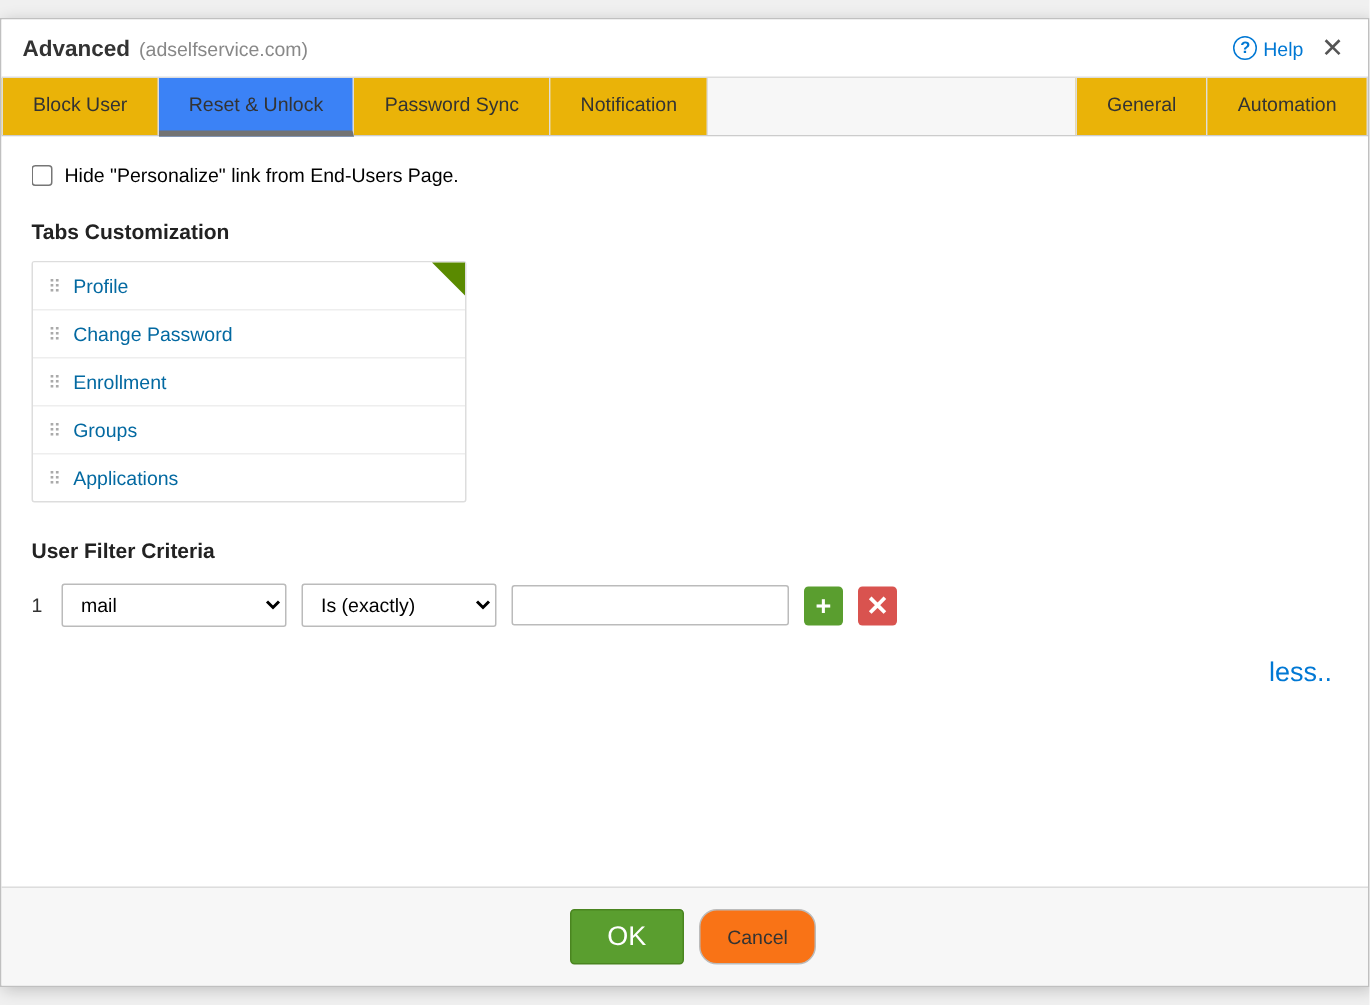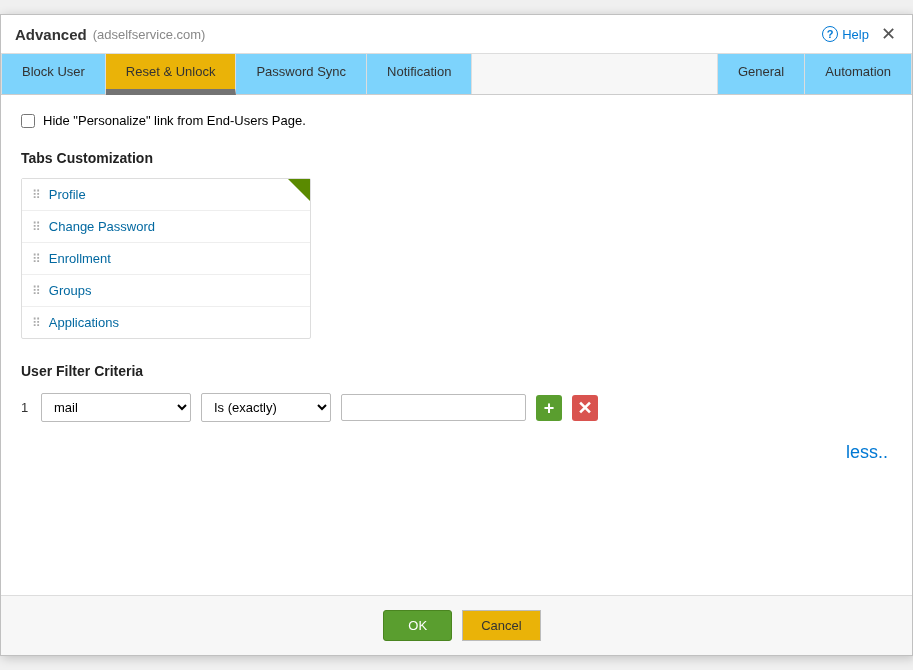--- a/index.html
+++ b/index.html
@@ -77,29 +77,29 @@
       display: flex;
       border-bottom: 1px solid #ccc;
       background: #f7f7f7;
     }
     .tab {
       padding: 10px 20px;
       cursor: pointer;
       border-right: 1px solid #ddd;
       color: #333;
       font-size: 13px;
-      background: #7dd3fc;
+      background: #eab308;
       white-space: nowrap;
     }
     .tab:first-child {
       border-left: 1px solid #ddd;
     }
     .tab.active {
-      background: #eab308;
-      border-bottom: 6px solid #737373;
+      background: #3b82f6;
+      border-bottom: 4px solid #737373;
       margin-bottom: -1px;
       font-weight: normal;
       text-align: right;
     }
     .tab-general {
       margin-left: auto;
       border-left: 1px solid #ddd;
     }
     .content {
       padding: 18px 20px;
@@ -244,29 +244,29 @@
       border-top: 1px solid #ddd;
       background: #f7f7f7;
     }
     .btn-ok {
       padding: 7px 24px;
       background: #5a9e2f;
       border: 1px solid #4a8520;
       color: #fff;
       border-radius: 3px;
       cursor: pointer;
-      font-size: 13px;
+      font-size: 18px;
       margin-left: 11px;
     }
     .btn-cancel {
       padding: 7px 18px;
-      background: #eab308;
+      background: #f97316;
       border: 1px solid #bbb;
       color: #333;
-      border-radius: 0;
+      border-radius: 12px;
       cursor: pointer;
       font-size: 13px;
     }
   </style>
 </head>
 <body>
 
 <div class="dialog">
 
   <div class="title-bar">

